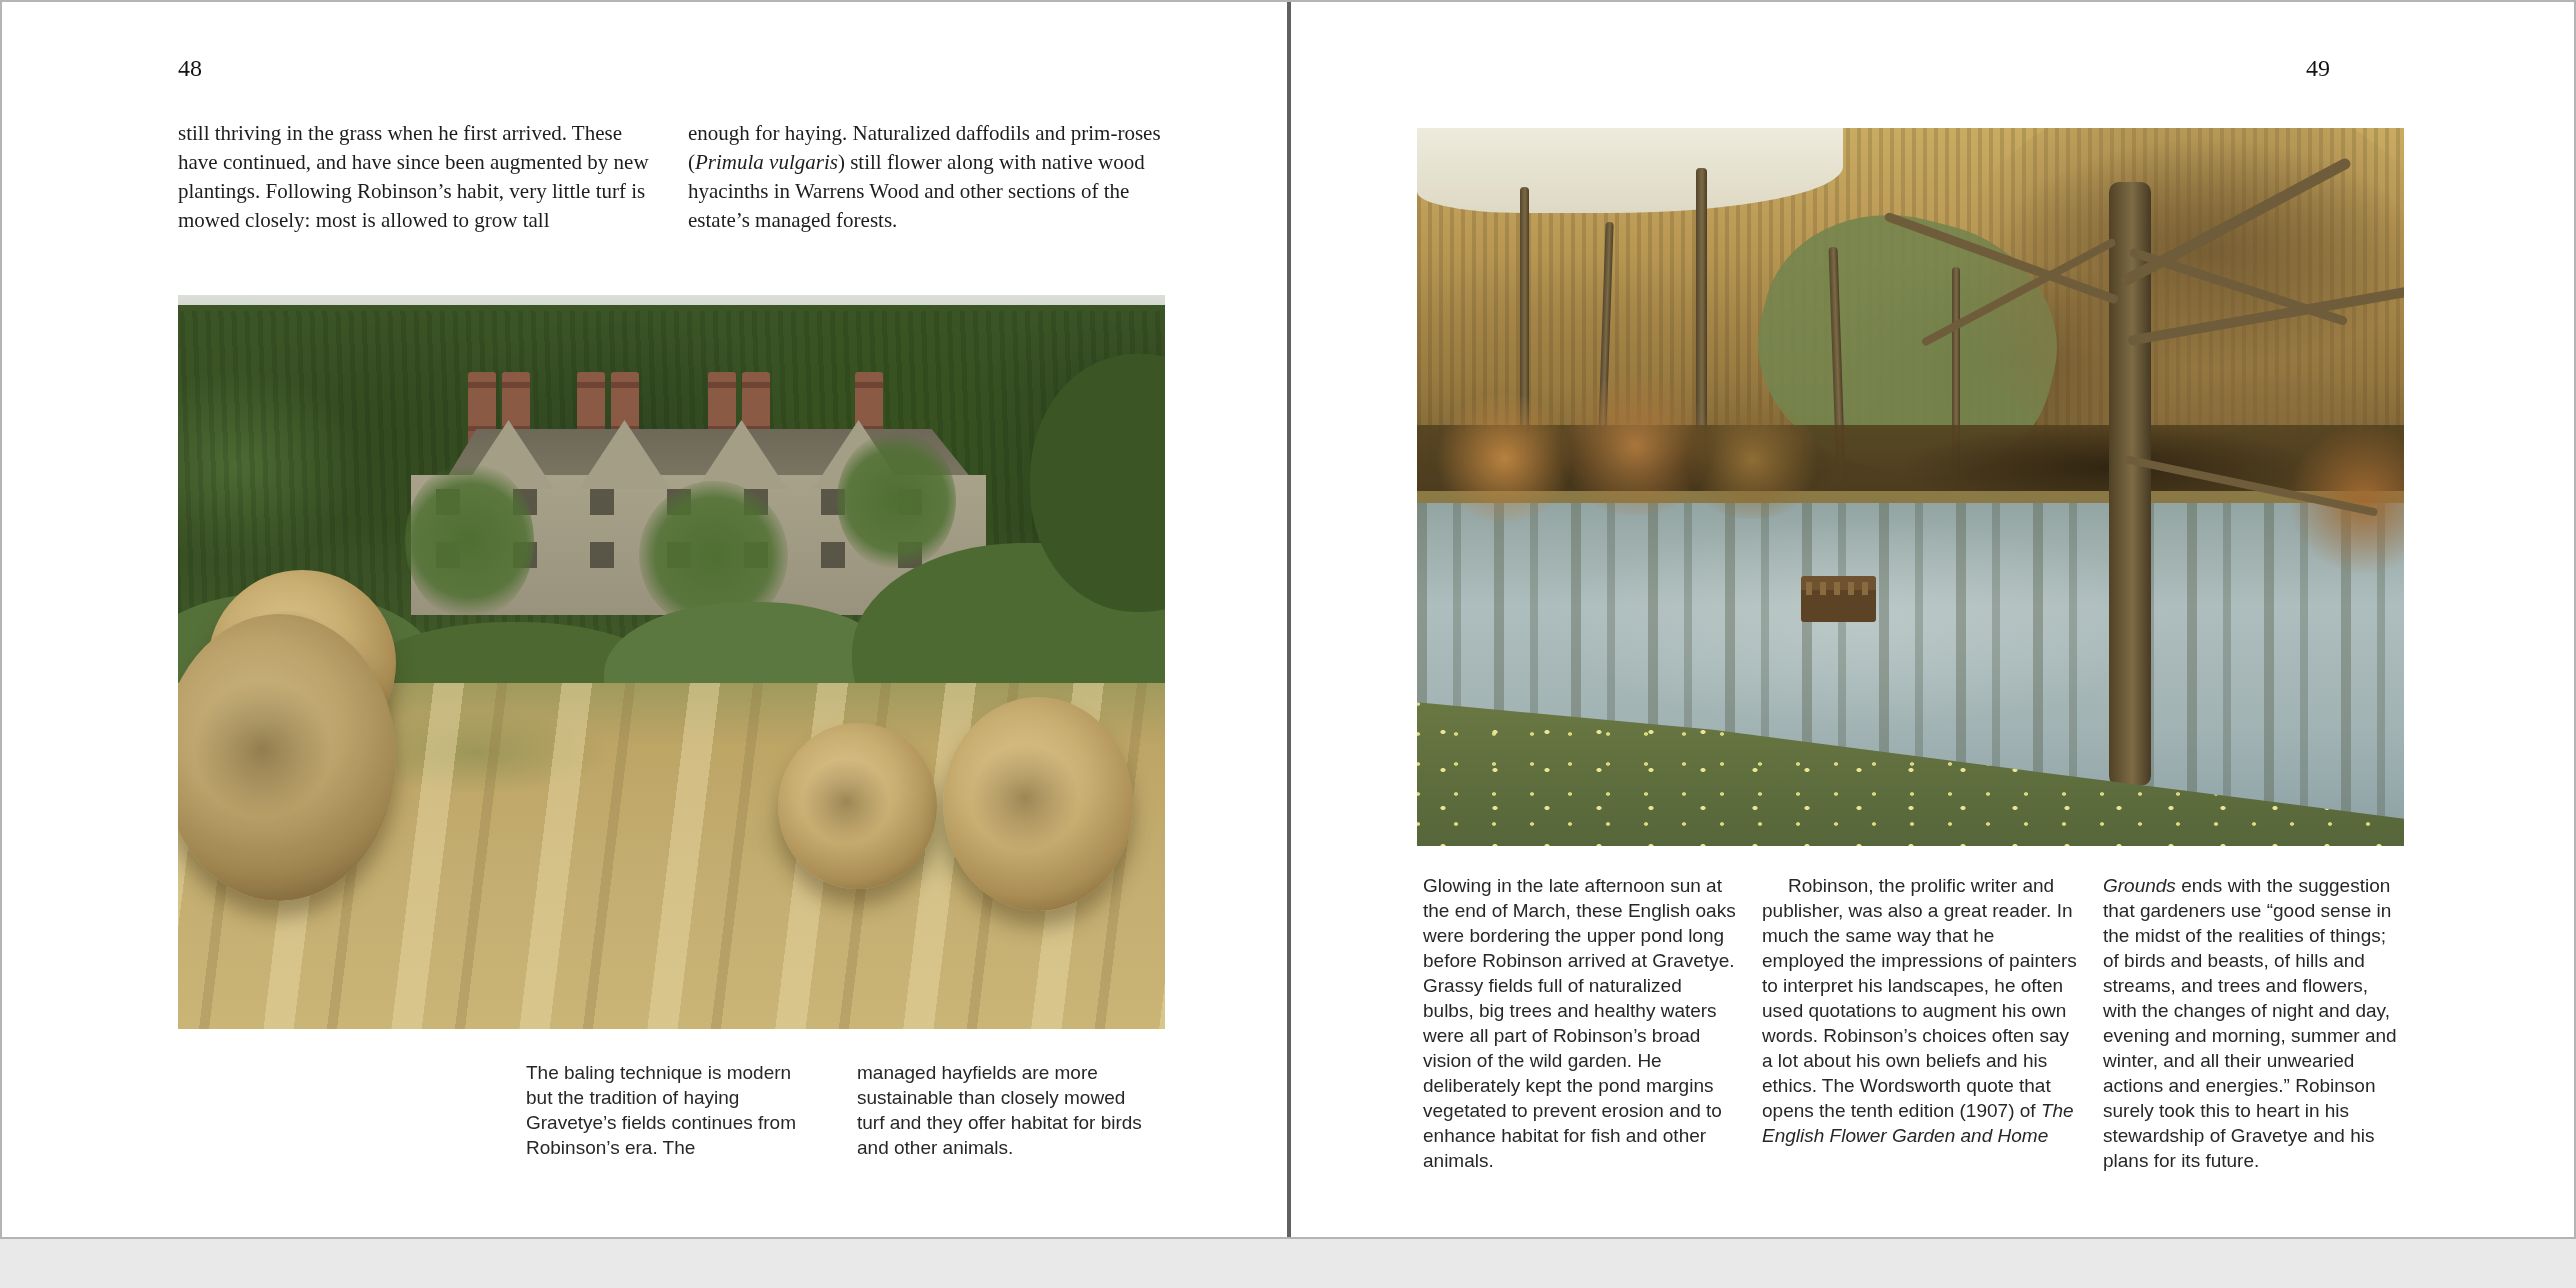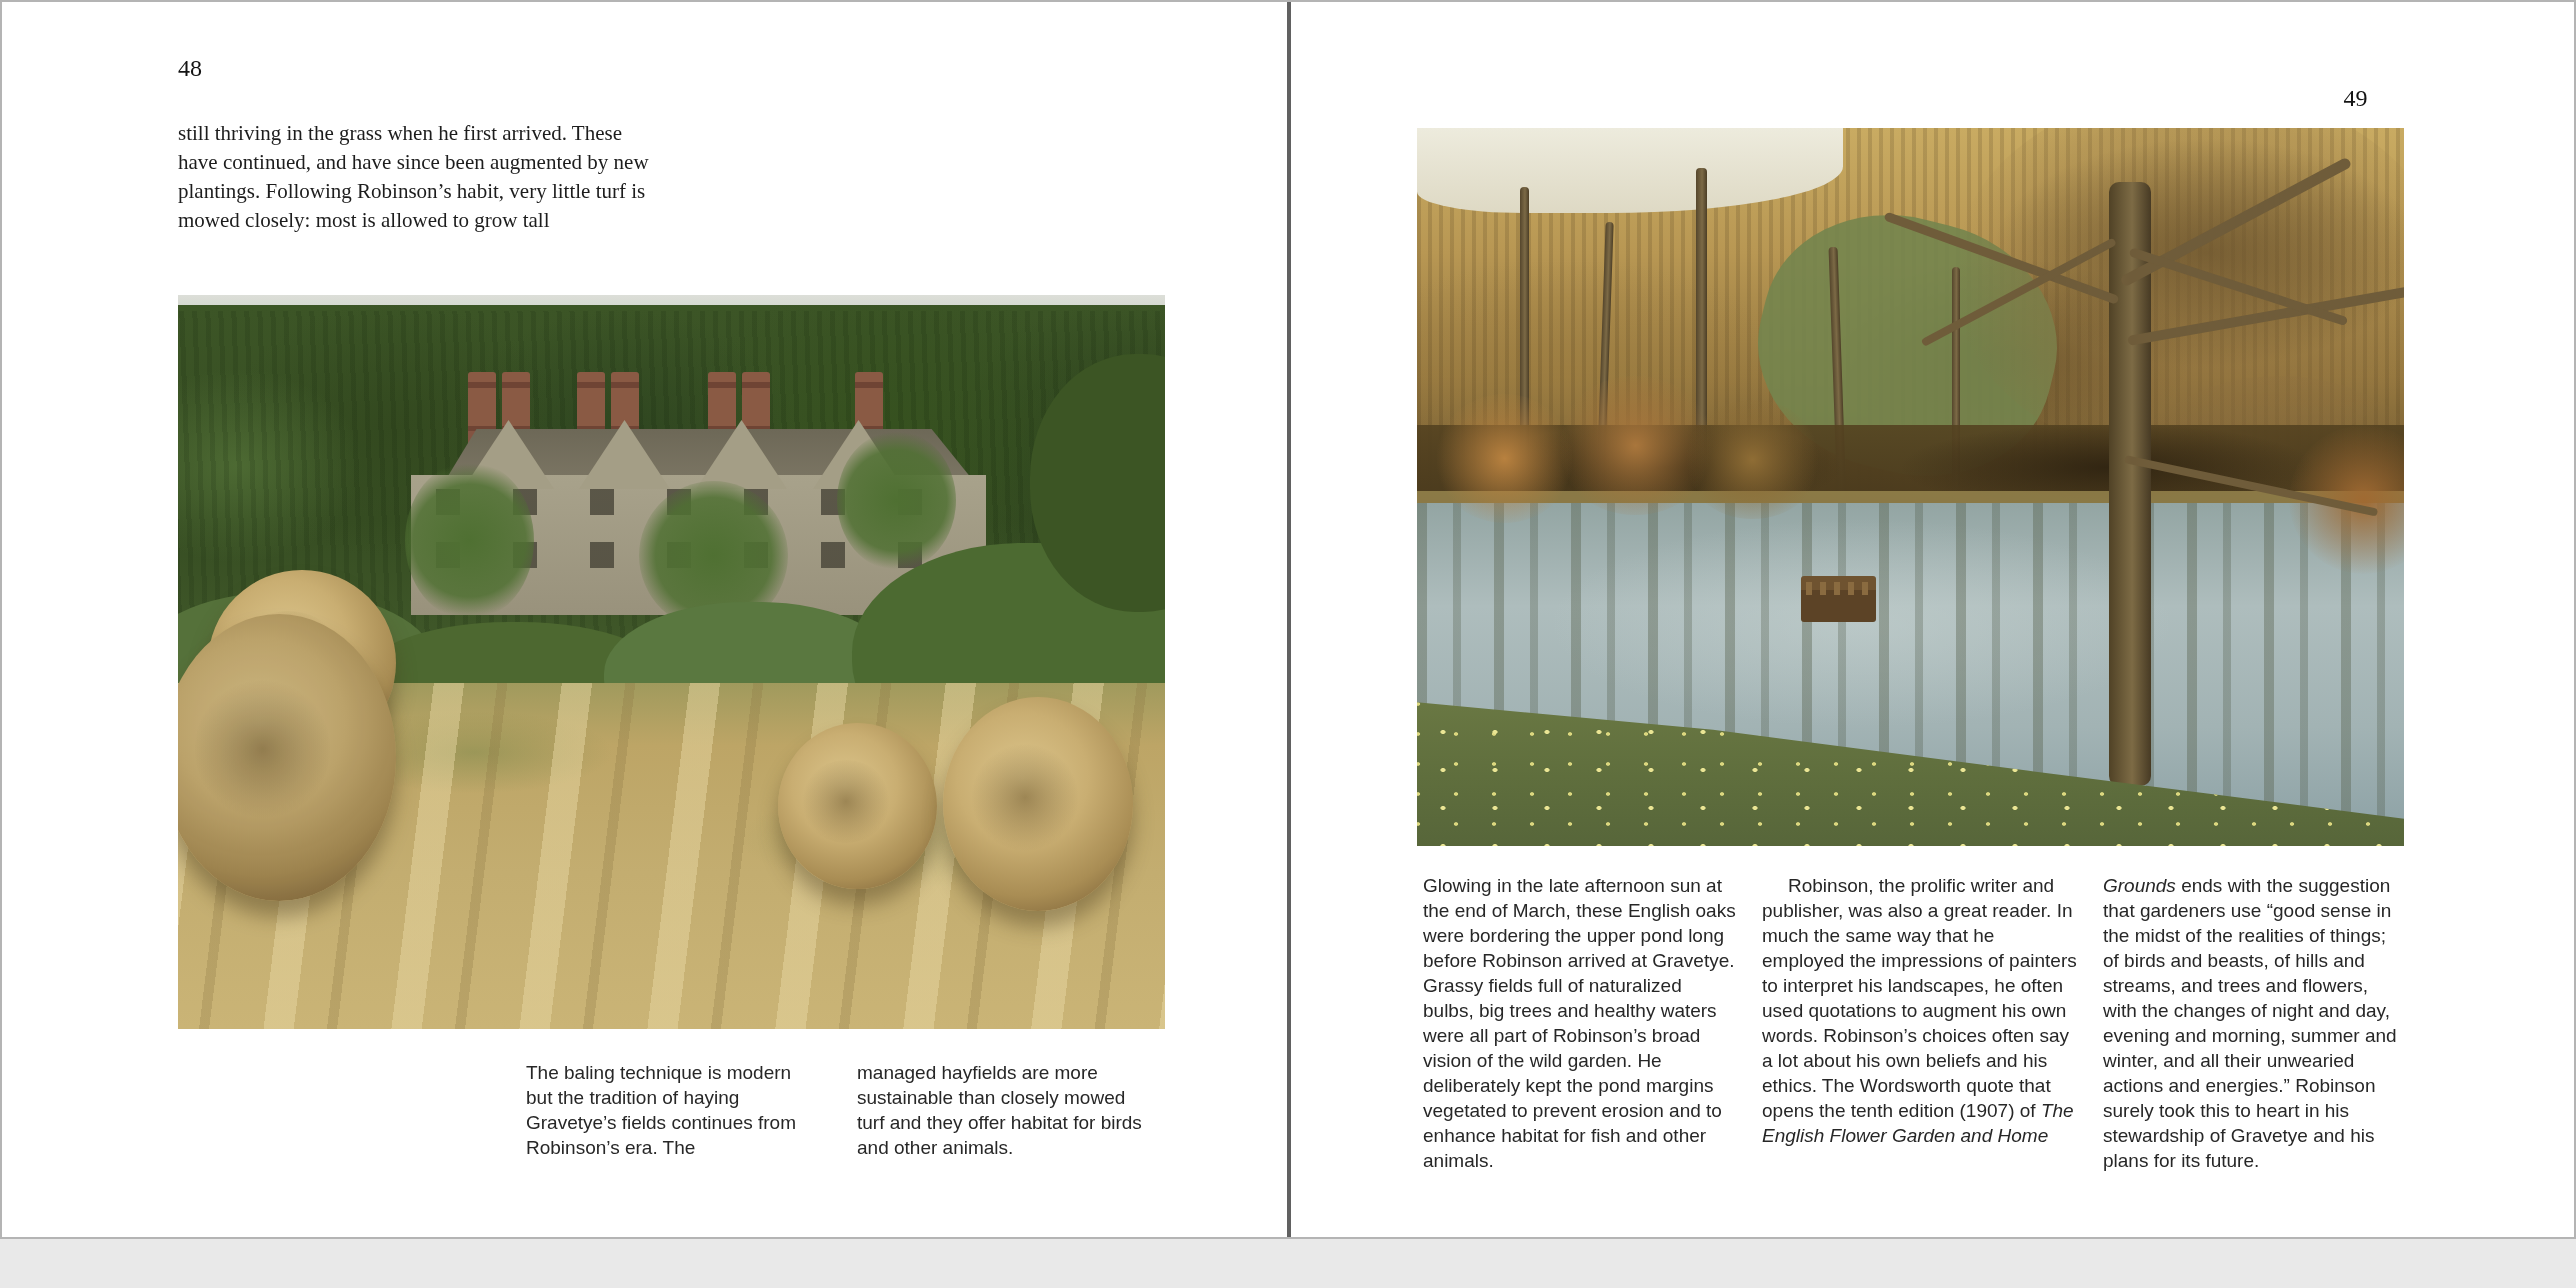--- a/index.html
+++ b/index.html
@@ -108,20 +108,23 @@
 </style>
 </head>
 <body>
 
 <div class="spread">
   <div class="gutter"></div>
 
   <div class="pagenum" style="left:176px;">48</div>
 
   <div class="bodycol" style="left:176px;">still thriving in the grass when he first arrived. These have continued, and have since been augmented by new plantings. Following Robinson’s habit, very little turf is mowed closely: most is allowed to grow tall</div>
+  <div class="bodycol" style="left:686px;">
+    <span>enough for haying. Naturalized daffodils and prim-roses (</span><em>Primula vulgaris</em><span>) still flower along with native wood hyacinths in Warrens Wood and other sections of the estate’s managed forests.</span>
+  </div>
 
   <div class="photo" style="left:176px;top:293px;width:987px;height:734px;" title="Gravetye Manor amid dark woodland with round hay bales in a freshly mowed golden hayfield">
     <div class="a pl-sky"></div>
     <div class="a pl-forest"></div>
     <div class="a pl-forest-tex"></div>
 
     <div class="a pl-manor">
       <div class="pl-chimney" style="left:57px;"></div>
       <div class="pl-chimney" style="left:91px;"></div>
       <div class="pl-chimney" style="left:166px;"></div>
@@ -156,21 +159,21 @@
     <div class="pl-bale" style="left:765px;top:402px;width:190px;height:214px;"></div>
   </div>
 
   <div class="cap" style="left:847px;top:1050px;width:315px;">
     <p>managed hayfields are more sustainable than closely mowed turf and they offer habitat for birds and other animals.</p>
   </div>
   <div class="cap" style="left:516px;top:1050px;width:309px;">
     <p>The baling technique is modern but the tradition of haying Gravetye’s fields continues from Robinson’s era. The</p>
   </div>
 
-  <div class="pagenum" style="left:2304px;width:99px;text-align:center;margin-top:30px;">49</div>
+  <div class="pagenum" style="left:2304px;width:99px;text-align:left;">49</div>
 
   <div class="photo" style="left:1415px;top:126px;width:987px;height:718px;" title="Bare English oaks on a golden hillside bordering the upper pond, with daffodil-dotted grass bank and a small wooden footbridge">
     <div class="a pr-hill"></div>
     <div class="a pr-hill-tex"></div>
     <div class="a pr-sky"></div>
     <div class="a pr-greenfield"></div>
 
     <div class="pr-trunk" style="left:103px;top:59px;width:9px;height:287px;"></div>
     <div class="pr-trunk" style="left:184px;top:94px;width:8px;height:268px;transform:rotate(2deg);"></div>
     <div class="pr-trunk" style="left:279px;top:40px;width:11px;height:327px;"></div>

